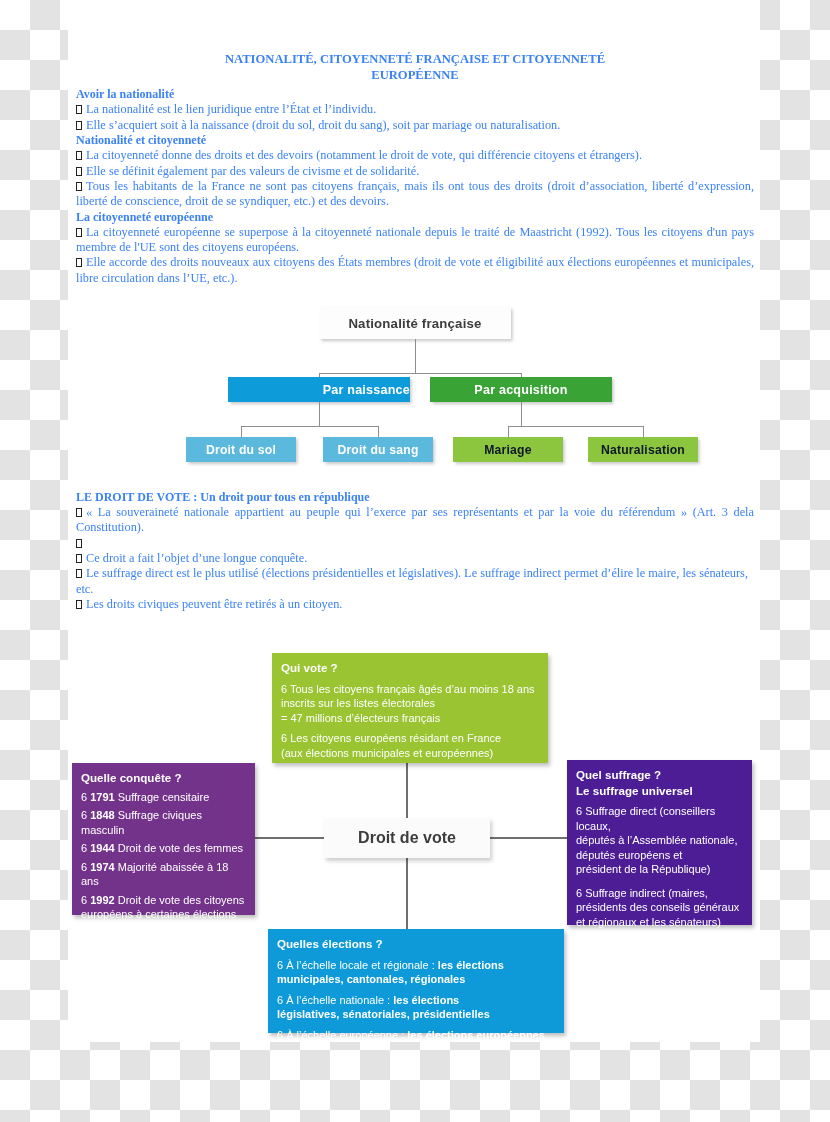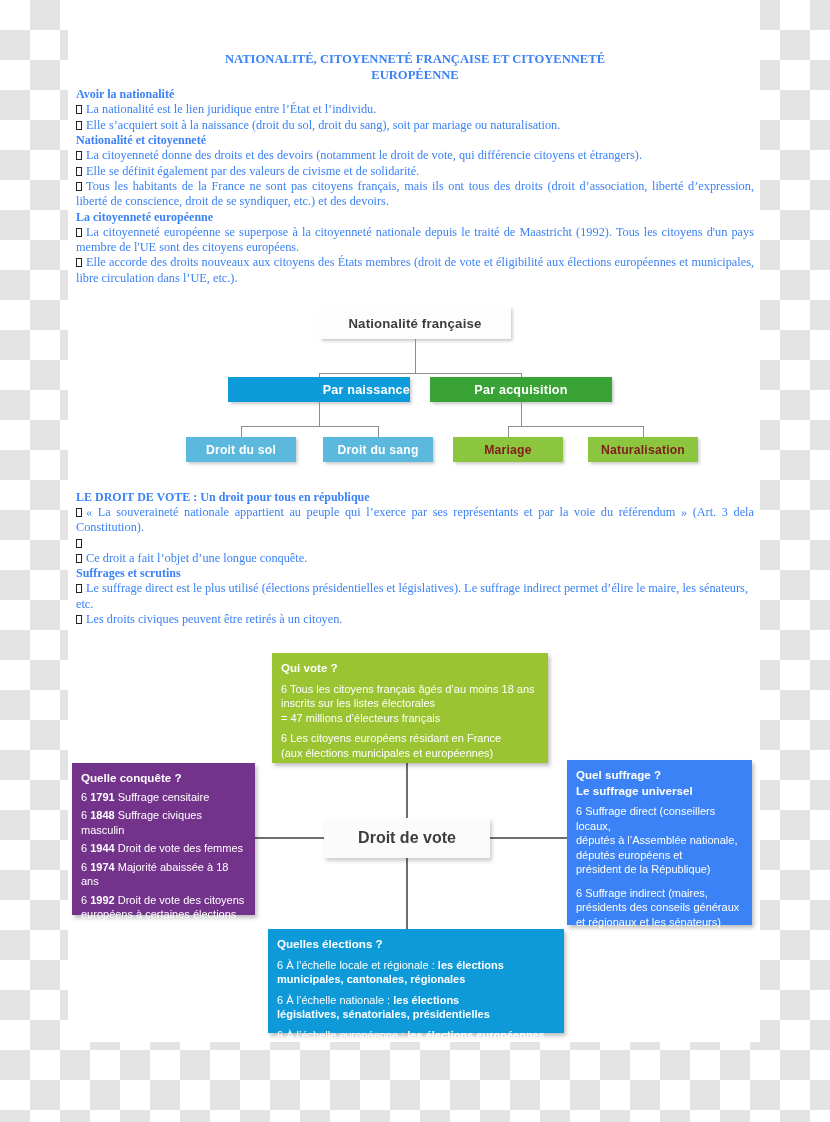--- a/index.html
+++ b/index.html
@@ -109,21 +109,21 @@
     left: 312px; top: 75px; width: 182px; height: 25px;
     background: #3aa335; color: #ffffff; font-size: 12.6px;
   }
   .d1-lblue {
     background: #5ab9dd; color: #ffffff; font-size: 12.2px;
     top: 135px; width: 110px; height: 25px;
   }
   .d1-lblue.a { left: 68px; }
   .d1-lblue.b { left: 205px; }
   .d1-lgreen {
-    background: #8cc63e; color: #7f1d1d; font-size: 12.2px;
+    background: #8cc63e; color: #0f172a; font-size: 12.2px;
     top: 135px; width: 110px; height: 25px;
   }
   .d1-lgreen.a { left: 335px; }
   .d1-lgreen.b { left: 470px; }
 
   .ln { position: absolute; background: #8d8d8d; }
   .lnv { width: 1px; }
   .lnh { height: 1px; }
 
   
@@ -151,21 +151,21 @@
   .d2box .li {
     font-size: 11px;
     line-height: 1.32;
     margin-top: 6px;
   }
   .d2box .li:first-of-type { margin-top: 2px; }
   .d2box .li b { font-weight: bold; }
 
   #box-qui   { left: 204px; top: 5px;   width: 276px; height: 110px; background: #9ac431; }
   #box-conq  { left: 4px;   top: 115px; width: 183px; height: 152px; background: #74338b; }
-  #box-suff  { left: 499px; top: 112px; width: 185px; height: 165px; background: #3b82f6; }
+  #box-suff  { left: 499px; top: 112px; width: 185px; height: 165px; background: #4c1d95; }
   #box-elec  { left: 200px; top: 281px; width: 296px; height: 104px; background: #0e9ad9; }
 
   #box-center {
     position: absolute;
     left: 256px; top: 170px; width: 166px; height: 40px;
     background: #fbfbfb;
     color: #3d3d3d;
     font-weight: bold;
     font-size: 16px;
     display: flex; align-items: center; justify-content: center;
@@ -241,21 +241,20 @@
         <span>Naturalisation</span>
       </div>
   </div>
 
   <div class="doc-text" style="top:490px;">
     <h3 class="sect">LE DROIT DE VOTE : Un droit pour tous en république</h3>
     <p class="bullet"><span class="tofu"></span><span>« La souveraineté nationale appartient au peuple qui l’exerce par ses représentants et par la voie du référendum » (Art. 3 dela Constitution).</span></p>
     <p class="bullet nojust"><span class="tofu"></span></p>
     <p class="bullet nojust"><span class="tofu"></span><span>Ce droit a fait l’objet d’une longue conquête.</span></p>
 
-    <h3 class="sect">Suffrages et scrutins</h3>
     <p class="bullet nojust"><span class="tofu"></span><span>Le suffrage direct est le plus utilisé (élections présidentielles et législatives). Le suffrage indirect permet d’élire le maire, les sénateurs, etc.</span></p>
     <p class="bullet nojust"><span class="tofu"></span><span>Les droits civiques peuvent être retirés à un citoyen.</span></p>
   </div>
 
   <div id="diagram2">
 
     <div class="d2ln" style="left:338px; top:115px; width:2px; height:57px;"></div>
     <div class="d2ln" style="left:338px; top:208px; width:2px; height:75px;"></div>
     <div class="d2ln" style="left:186px; top:189px; width:72px; height:2px;"></div>
     <div class="d2ln" style="left:421px; top:189px; width:80px; height:2px;"></div>

